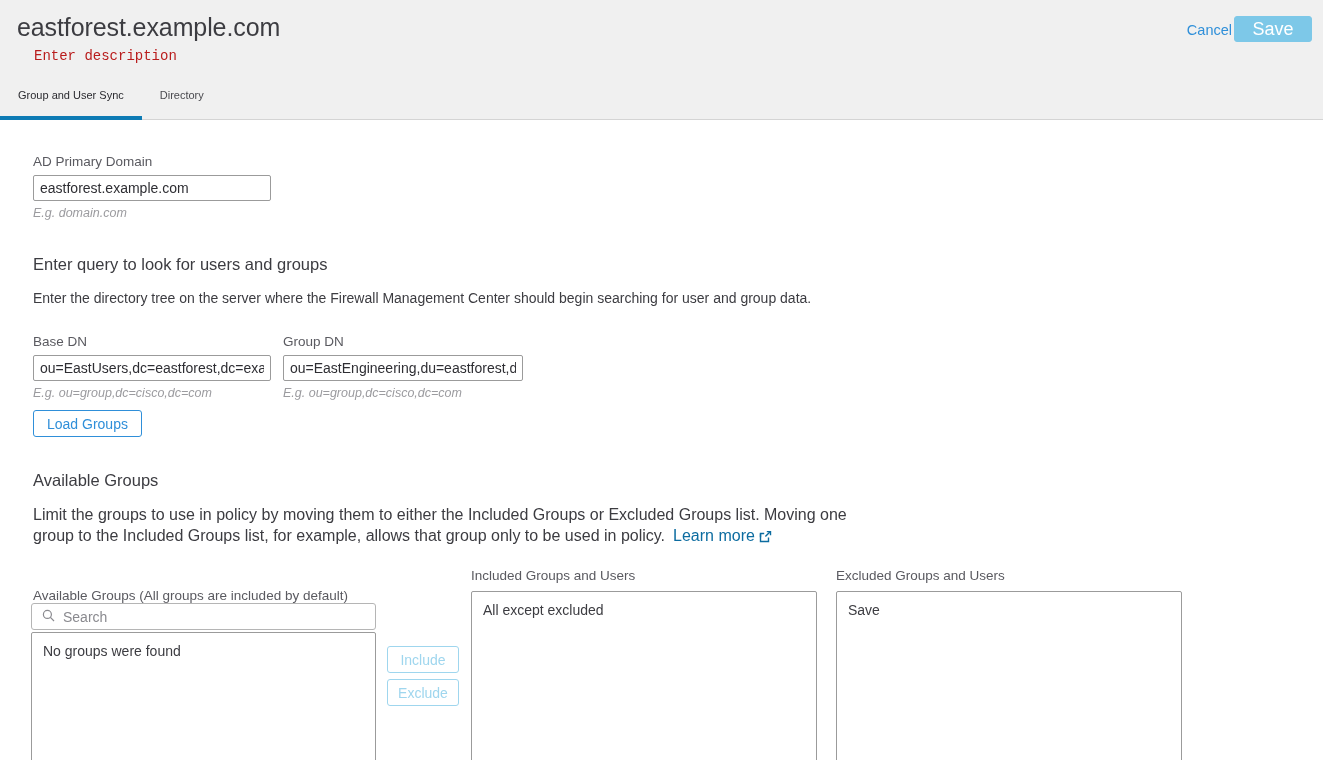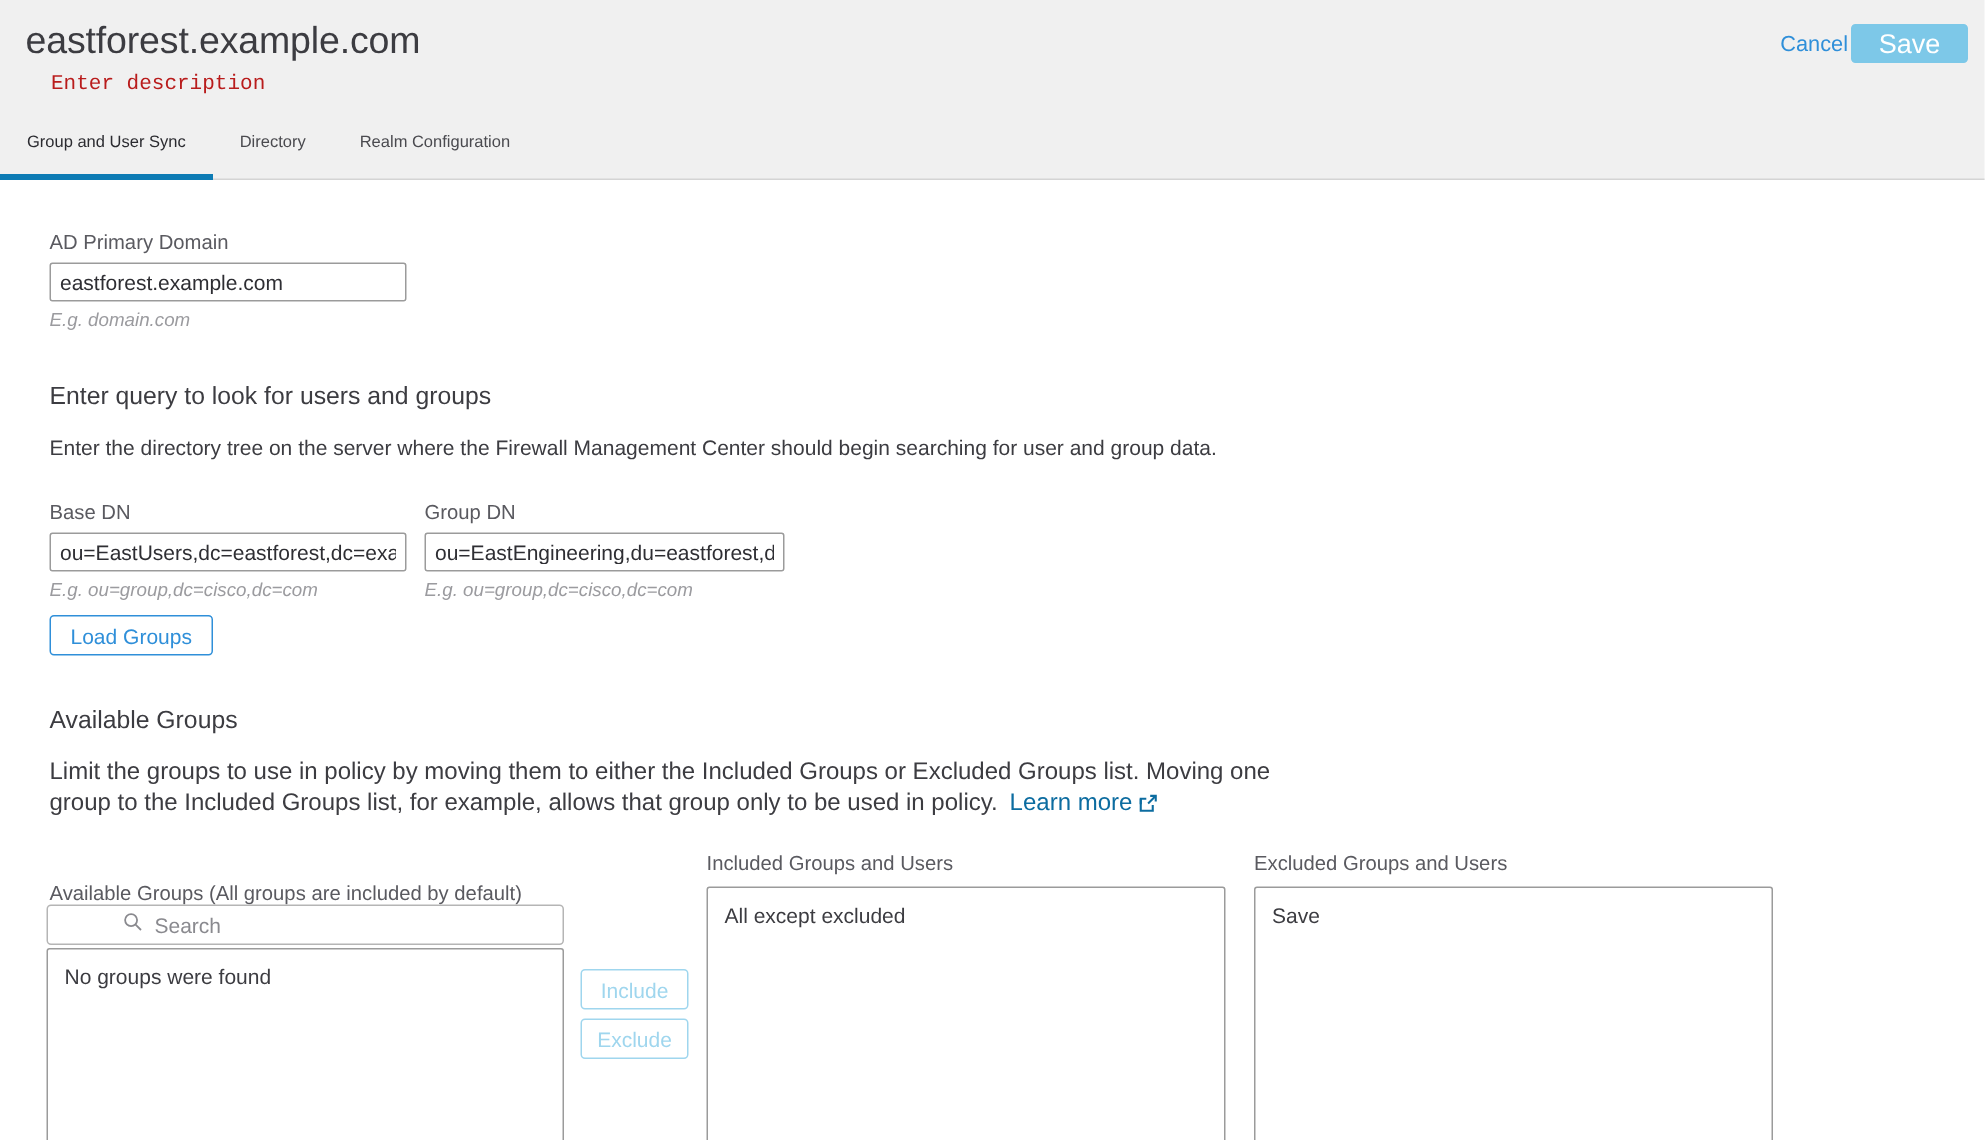--- a/index.html
+++ b/index.html
@@ -135,21 +135,21 @@
     color: #5a5a60; white-space: nowrap;
   }
   #available-col-label { left: 33px; top: 447px; margin-top: 20px; }
   #included-col-label  { left: 471px; top: 447px; }
   #excluded-col-label  { left: 836px; top: 447px; }
 
   #search-box {
     position: absolute; left: 31px; top: 482px;
     width: 345px; height: 27px;
     border: 1px solid #b5b5b5; border-radius: 3px;
-    background: #fff; display: flex; align-items: center; padding-left: 40px;
+    background: #fff; display: flex; align-items: center;
   }
   #search-icon { margin: 0 8px 0 10px; flex: none; }
   #search-input {
     flex: 1; border: none; outline: none; background: transparent;
     font-size: 14px; color: #3c3c41;
     font-family: inherit; padding: 0;
   }
   #search-input::placeholder { color: #8a8a8f; }
 
   .list-box {
@@ -186,23 +186,20 @@
   <button id="cancel-button">Cancel</button>
   <button id="save-button">Save</button>
 
   <div id="tabs">
     <div class="tab active">
       <span>Group and User Sync</span>
     </div>
     <div class="tab">
       <span>Directory</span>
     </div>
-    <div class="tab">
-      <span>Realm Configuration</span>
-    </div>
   </div>
 </div>
 
 <div id="content">
 
   <div id="ad-domain-group">
     <div class="field-label">AD Primary Domain</div>
     <input id="ad-domain-input" class="text-input" type="text" value="eastforest.example.com" style="">
     <div class="hint">E.g. domain.com</div>
   </div>

